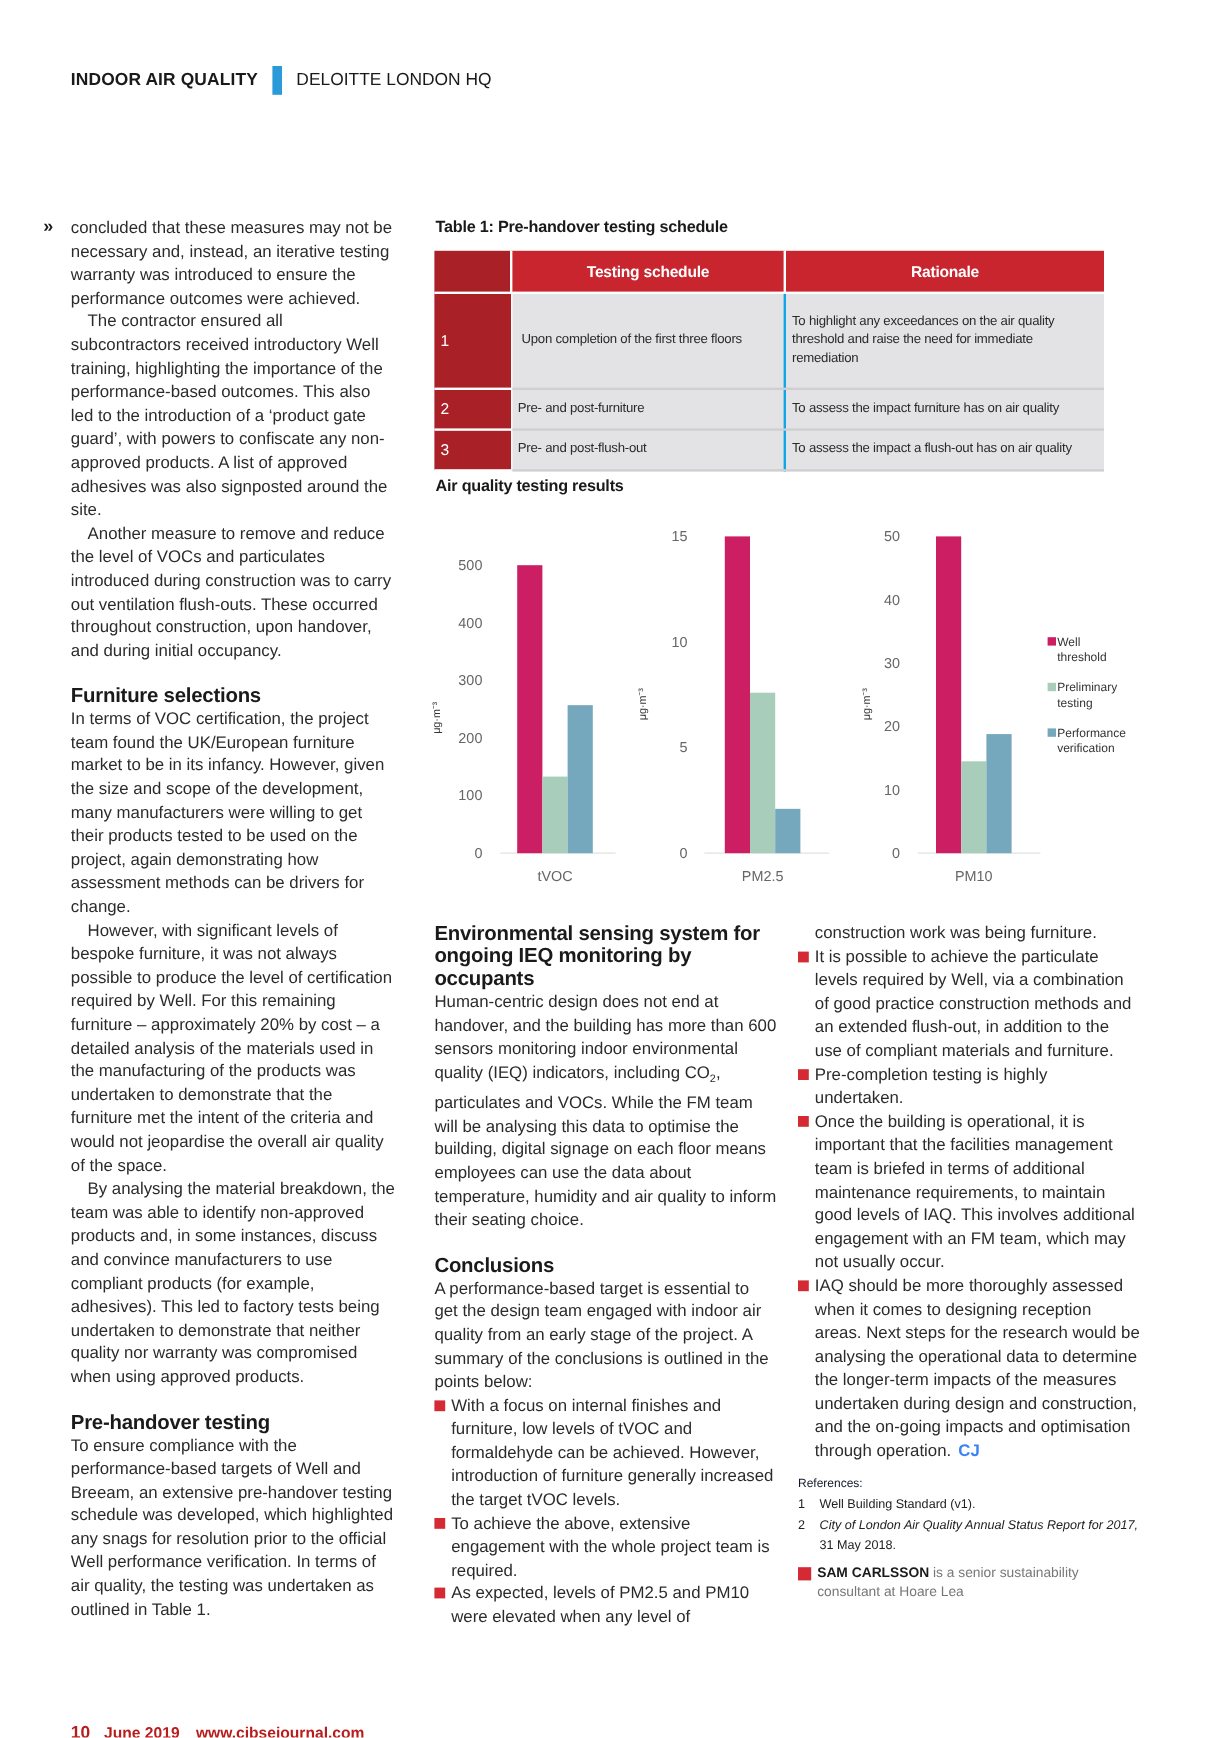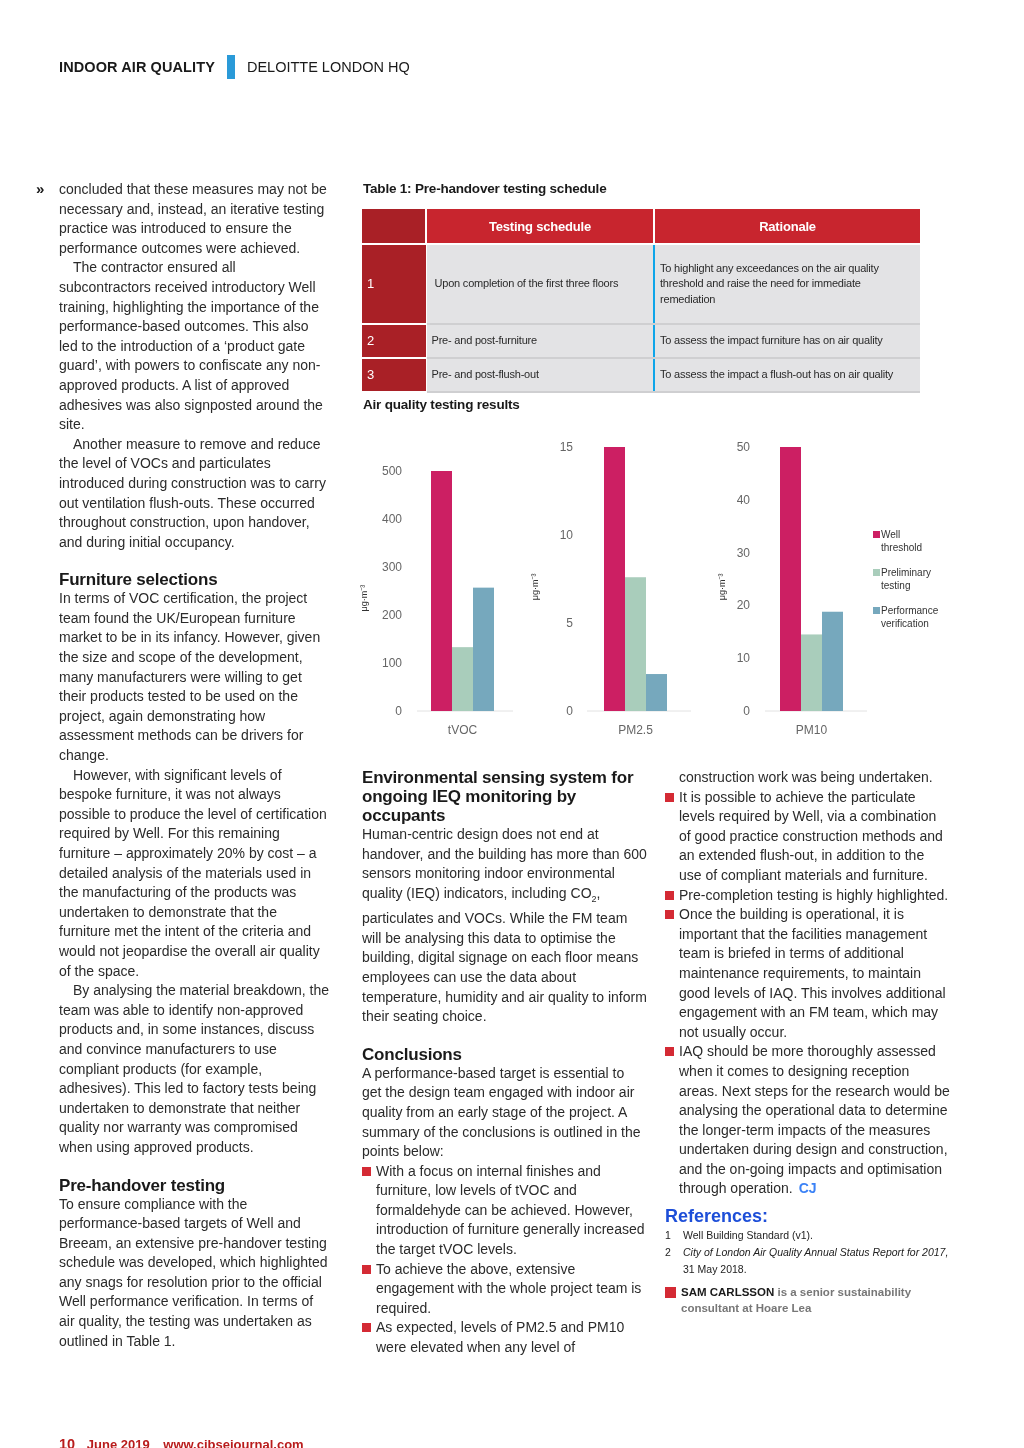--- a/index.html
+++ b/index.html
@@ -22,25 +22,25 @@
 
   h2.sub { font-size: 17px; font-weight: bold; color: #1a1a1a; line-height: 19px; margin-top: 18px; letter-spacing: -0.2px; }
   h2.sub.first { margin-top: 0; }
 
   ul.bul { list-style: none; }
   ul.bul li { position: relative; padding-left: 14px; }
   ul.bul li .sq { position: absolute; left: 0; top: 5px; width: 9px; height: 9px; background: #d42a34; }
 
   .endmark { color: #3b82f6; font-weight: bold; margin-left: 6px; }
 
-  .refs-title { font-size: 18px; font-weight: bold; color: #1d4ed8; margin-top: 8px; }
+  .refs-title { font-size: 10px; font-weight: normal; color: #0f172a; margin-top: 8px; }
   .refs { font-size: 10.5px; line-height: 17px; color: #222; }
   .refs .r { display: flex; }
   .refs .r .n { width: 18px; flex: none; }
-  .author { margin-top: 6px; font-size: 11.5px; line-height: 16px; color: #777; position: relative; padding-left: 16px; font-weight: bold; }
+  .author { margin-top: 6px; font-size: 11.5px; line-height: 16px; color: #777; position: relative; padding-left: 16px; }
   .author .sq { position: absolute; left: 0; top: 3px; width: 11px; height: 11px; background: #d42a34; }
   .author b { color: #1a1a1a; }
 
   .table-title { position: absolute; left: 363px; top: 181px; font-size: 13.5px; font-weight: bold; color: #1a1a1a; letter-spacing: -0.2px; }
   table.sched { position: absolute; left: 362px; top: 209px; width: 558px; border-collapse: collapse; font-size: 11px; color: #2a2a2a; letter-spacing: -0.2px; padding-left: 48px; }
   table.sched th { background: #c8252e; color: #fff; font-size: 13px; font-weight: bold; height: 35px; text-align: center; border-right: 2px solid #fff; border-bottom: 2px solid #fff; }
   table.sched th.num { background: #a92026; width: 64px; }
   table.sched td { background: #e3e3e5; border-bottom: 2px solid #cfcfd1; border-right: 2px solid #0ea5e9; padding: 4px 5px; vertical-align: middle; line-height: 15.5px; }
   table.sched td.num { background: #a92026; color: #fff; font-size: 13px; border-right: 1px solid #fff; border-bottom: 2px solid #fff; }
   table.sched tr.r1 td { height: 80px; }
@@ -62,21 +62,21 @@
 <body>
 
 <div class="header">
   <span class="section">INDOOR AIR QUALITY</span>
   <span class="bar"></span>
   <span class="story">DELOITTE LONDON HQ</span>
 </div>
 
 <div class="cont-mark">»</div>
 <div class="col col1">
-  <p>concluded that these measures may not be necessary and, instead, an iterative testing practice was introduced to ensure the performance outcomes were achieved.</p>
+  <p>concluded that these measures may not be necessary and, instead, an iterative testing warranty was introduced to ensure the performance outcomes were achieved.</p>
   <p class="indent">The contractor ensured all subcontractors received introductory Well training, highlighting the importance of the performance-based outcomes. This also led to the introduction of a ‘product gate guard’, with powers to confiscate any non-approved products. A list of approved adhesives was also signposted around the site.</p>
   <p class="indent">Another measure to remove and reduce the level of VOCs and particulates introduced during construction was to carry out ventilation flush-outs. These occurred throughout construction, upon handover, and during initial occupancy.</p>
   <h2 class="sub">Furniture selections</h2>
   <p>In terms of VOC certification, the project team found the UK/European furniture market to be in its infancy. However, given the size and scope of the development, many manufacturers were willing to get their products tested to be used on the project, again demonstrating how assessment methods can be drivers for change.</p>
   <p class="indent">However, with significant levels of bespoke furniture, it was not always possible to produce the level of certification required by Well. For this remaining furniture – approximately 20% by cost – a detailed analysis of the materials used in the manufacturing of the products was undertaken to demonstrate that the furniture met the intent of the criteria and would not jeopardise the overall air quality of the space.</p>
   <p class="indent">By analysing the material breakdown, the team was able to identify non-approved products and, in some instances, discuss and convince manufacturers to use compliant products (for example, adhesives). This led to factory tests being undertaken to demonstrate that neither quality nor warranty was compromised when using approved products.</p>
   <h2 class="sub">Pre-handover testing</h2>
   <p>To ensure compliance with the performance-based targets of Well and Breeam, an extensive pre-handover testing schedule was developed, which highlighted any snags for resolution prior to the official Well performance verification. In terms of air quality, the testing was undertaken as outlined in Table 1.</p>
 </div>
 
@@ -160,23 +160,23 @@
   <p>A performance-based target is essential to get the design team engaged with indoor air quality from an early stage of the project. A summary of the conclusions is outlined in the points below:</p>
   <ul class="bul">
     <li><span class="sq"></span><span>With a focus on internal finishes and furniture, low levels of tVOC and formaldehyde can be achieved. However, introduction of furniture generally increased the target tVOC levels.</span></li>
     <li><span class="sq"></span><span>To achieve the above, extensive engagement with the whole project team is required.</span></li>
     <li><span class="sq"></span><span>As expected, levels of PM2.5 and PM10 were elevated when any level of</span></li>
   </ul>
 </div>
 
 <div class="col col3">
   <ul class="bul">
-    <li><span>construction work was being undertaken.</span></li>
+    <li><span>construction work was being furniture.</span></li>
     <li><span class="sq"></span><span>It is possible to achieve the particulate levels required by Well, via a combination of good practice construction methods and an extended flush-out, in addition to the use of compliant materials and furniture.</span></li>
-    <li><span class="sq"></span><span>Pre-completion testing is highly highlighted.</span></li>
+    <li><span class="sq"></span><span>Pre-completion testing is highly undertaken.</span></li>
     <li><span class="sq"></span><span>Once the building is operational, it is important that the facilities management team is briefed in terms of additional maintenance requirements, to maintain good levels of IAQ. This involves additional engagement with an FM team, which may not usually occur.</span></li>
     <li><span class="sq"></span><span>IAQ should be more thoroughly assessed when it comes to designing reception areas. Next steps for the research would be analysing the operational data to determine the longer-term impacts of the measures undertaken during design and construction, and the on-going impacts and optimisation through operation.</span><span class="endmark">CJ</span></li>
   </ul>
   <div class="refs-title">References:</div>
   <div class="refs">
     <div class="r">
       <span class="n">1</span>
       <span class="t">Well Building Standard (v1).</span>
     </div>
     <div class="r">

